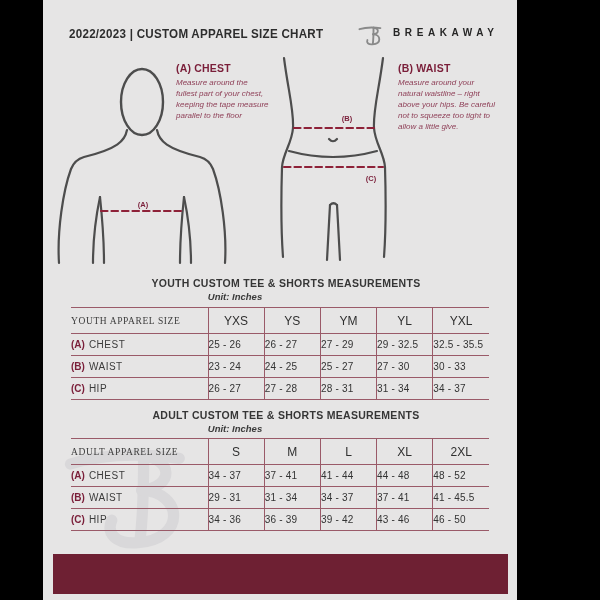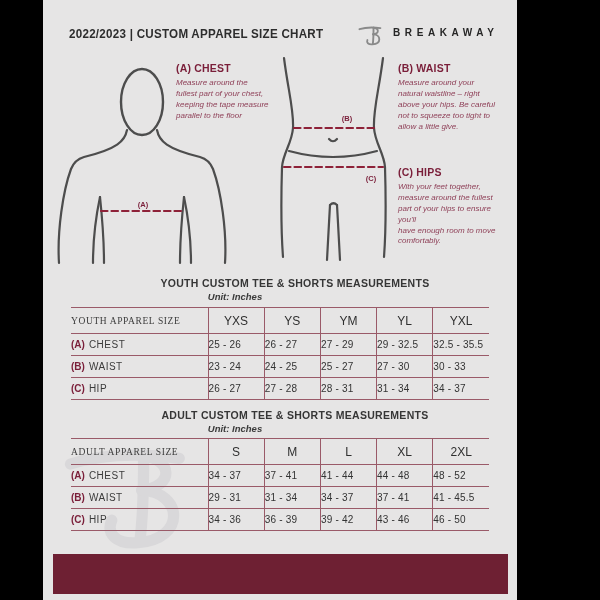--- a/index.html
+++ b/index.html
@@ -22,21 +22,21 @@
   .instr-c{left:355px;top:166px;width:102px;}
 
   .fig{position:absolute;}
   .fig-torso{left:8px;top:56px;}
   .fig-lower{left:233px;top:55px;}
   .fig path{fill:none;stroke:#4d4d4d;stroke-width:2.2;stroke-linecap:round;}
   .fig .dash{stroke:#8e2138;stroke-width:2.2;stroke-dasharray:6.5 4;}
   .fig text{font-family:"Liberation Sans",sans-serif;font-size:7.5px;font-weight:bold;fill:#7a1e39;}
 
   
-  .sec-title{position:absolute;left:13px;width:478px;text-align:center;font-size:10.5px;
+  .sec-title{position:absolute;left:4px;width:478px;text-align:center;font-size:10.5px;
     font-weight:bold;color:#363636;letter-spacing:.3px;}
   .sec-unit{position:absolute;left:0;width:384px;text-align:center;font-size:9.5px;
     font-style:italic;font-weight:bold;color:#3a3a3a;}
 
   
   table.size-table{position:absolute;left:28px;width:418px;border-collapse:collapse;
     table-layout:fixed;z-index:2;background:transparent;}
   table.size-table col.c0{width:137px;}
   table.size-table col.cs{width:56.2px;}
   table.size-table tr{height:22px;}
@@ -99,25 +99,20 @@
   </svg>
 
   <div class="instr instr-a">
     <h3>(A) CHEST</h3>
     <p>Measure around the fullest part of your chest, keeping the tape measure parallel to the floor</p>
   </div>
   <div class="instr instr-b">
     <h3>(B) WAIST</h3>
     <p>Measure around your natural waistline – right above your hips. Be careful not to squeeze too tight to allow a little give.</p>
   </div>
-  <div class="instr instr-c">
-    <h3>(C) HIPS</h3>
-    <p>With your feet together, measure around the fullest part of your hips to ensure you'll
-have enough room to move comfortably.</p>
-  </div>
 
   <svg class="watermark" width="135" height="128" viewBox="0 0 36 34">
     <path d="M 2,9 C 10,6.5 20,6 31,7.5"></path>
     <path d="M 21.5,7 C 21.5,13 21.5,22 20.5,29.5"></path>
     <path d="M 21.5,7 C 29,7.5 30,15 21,16"></path>
     <path d="M 21,16 C 32,16.5 33,29 20,30 C 14,30.5 11.5,27.5 13,24"></path>
   </svg>
 
   <div class="sec-title" style="top:277px">YOUTH CUSTOM TEE &amp; SHORTS MEASUREMENTS</div>
   <div class="sec-unit" style="top:291px">Unit: Inches</div>

